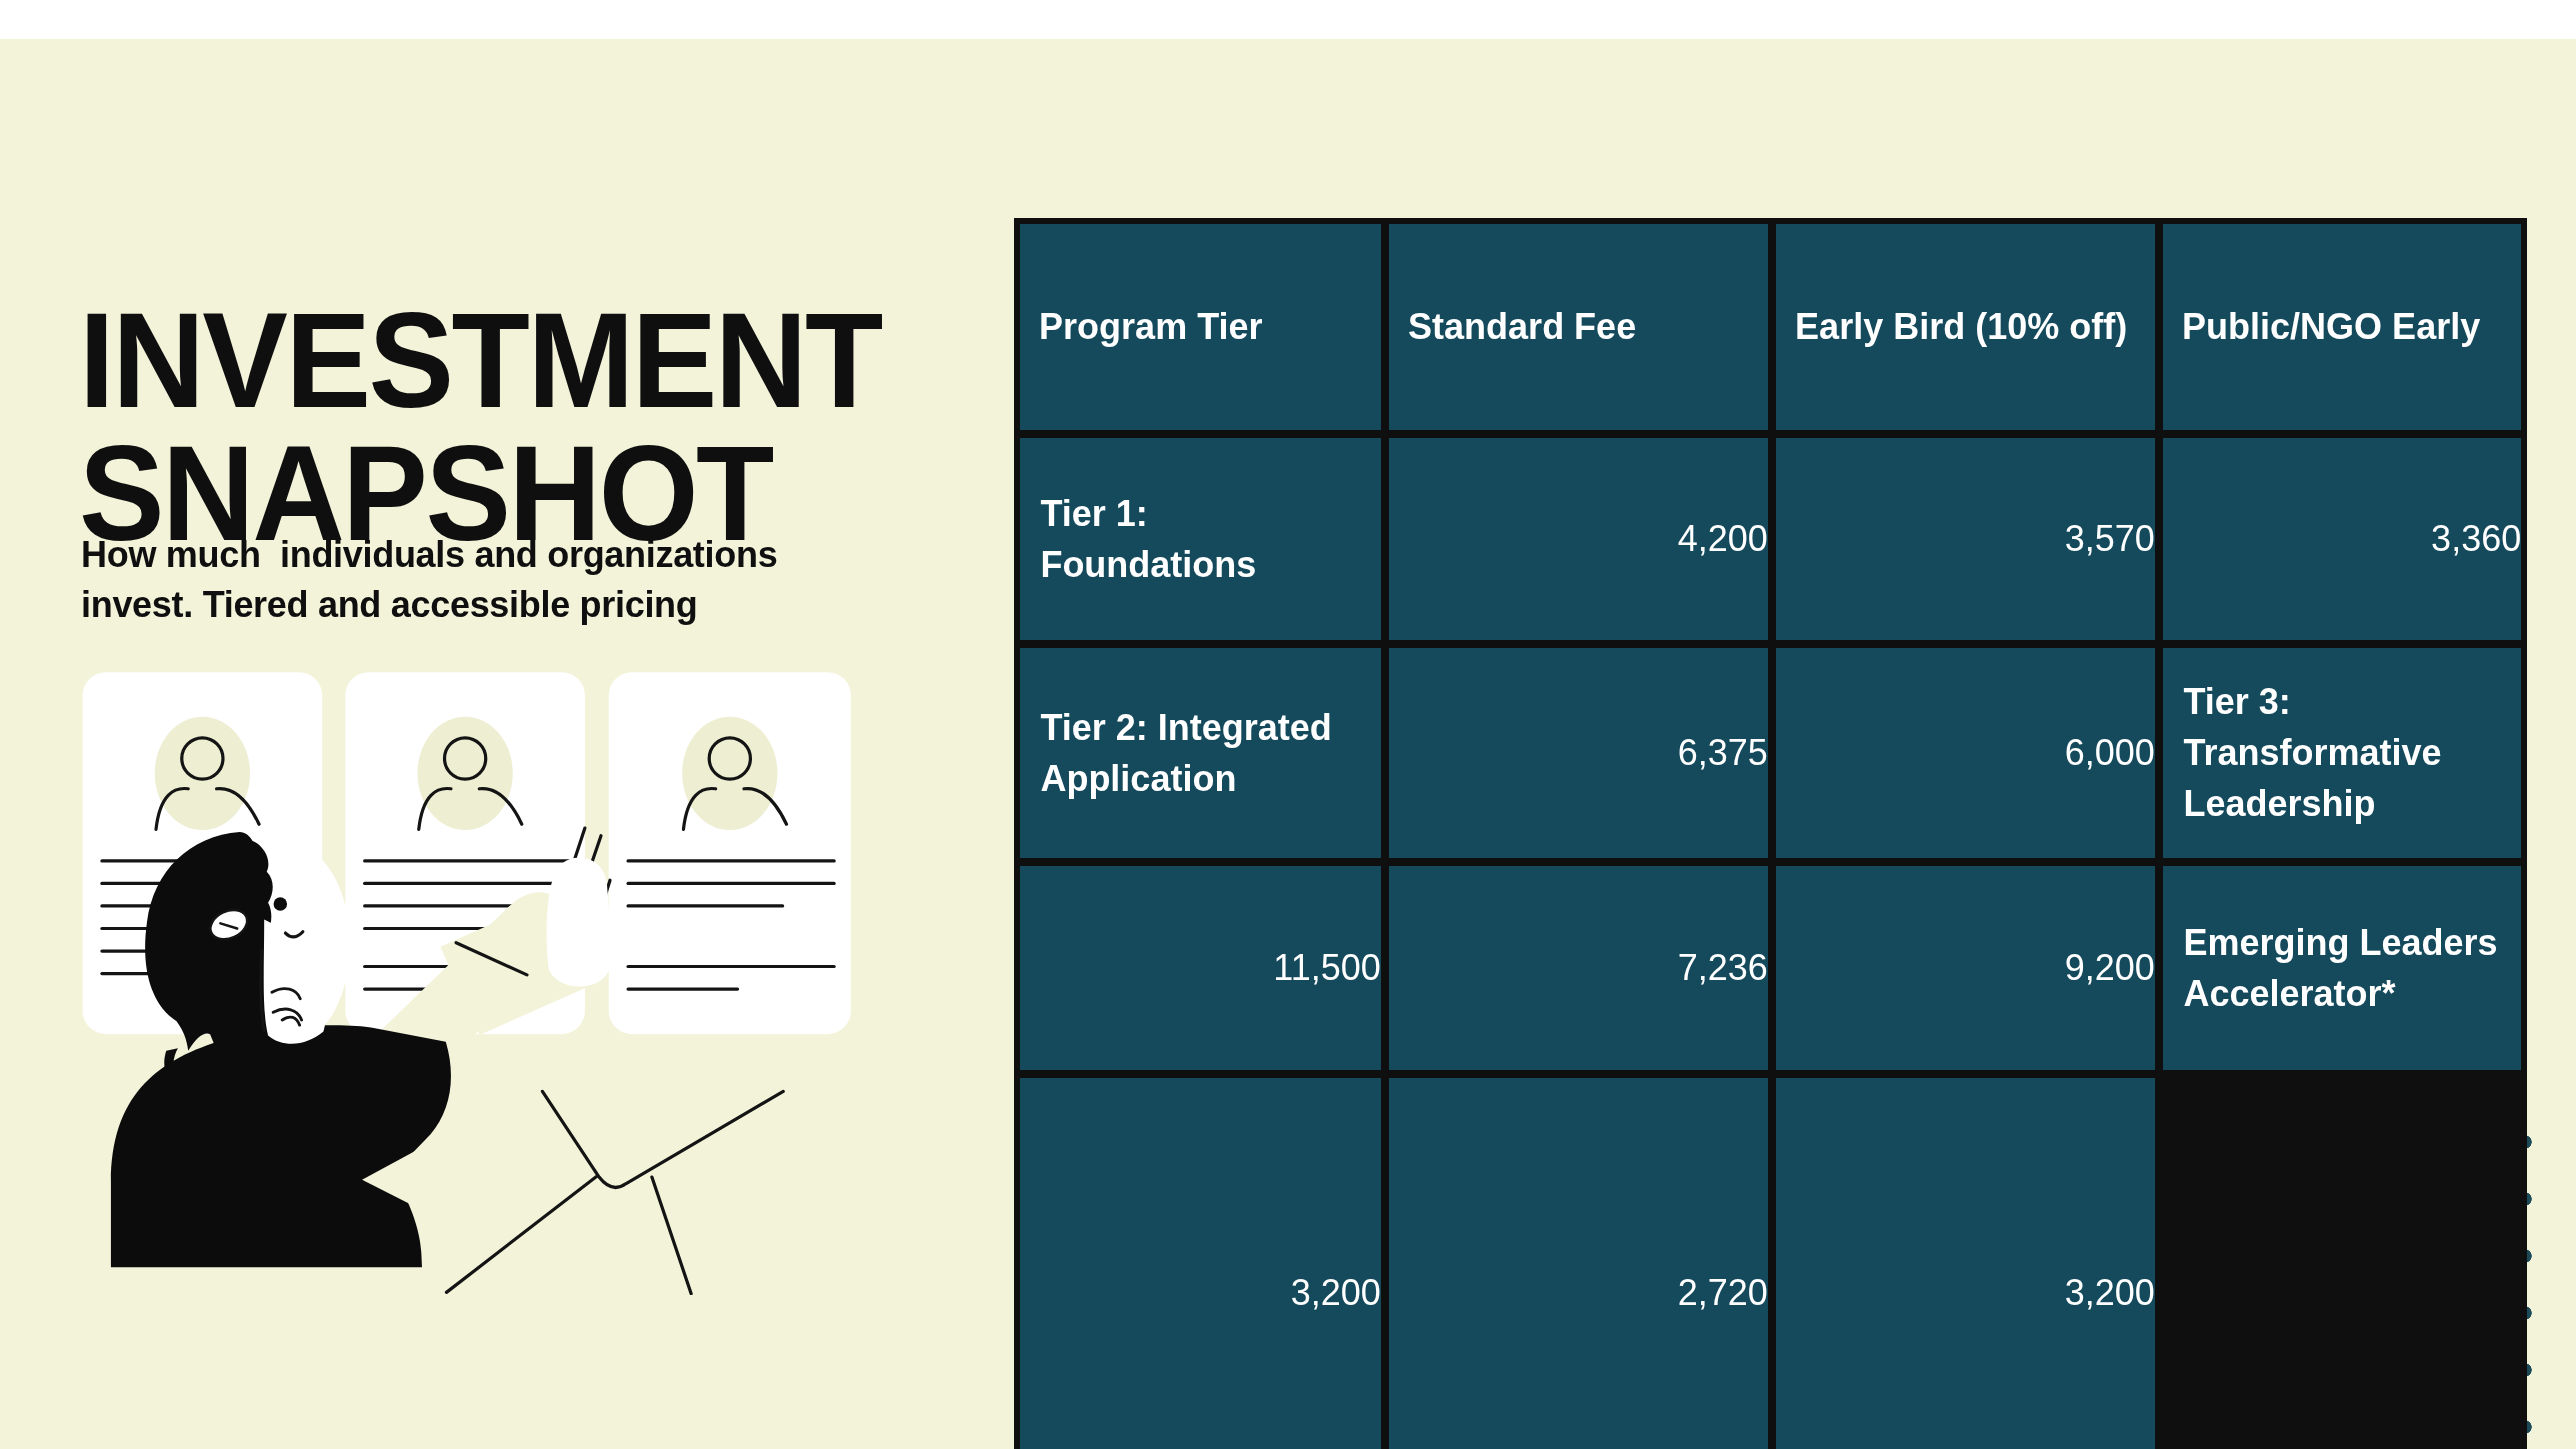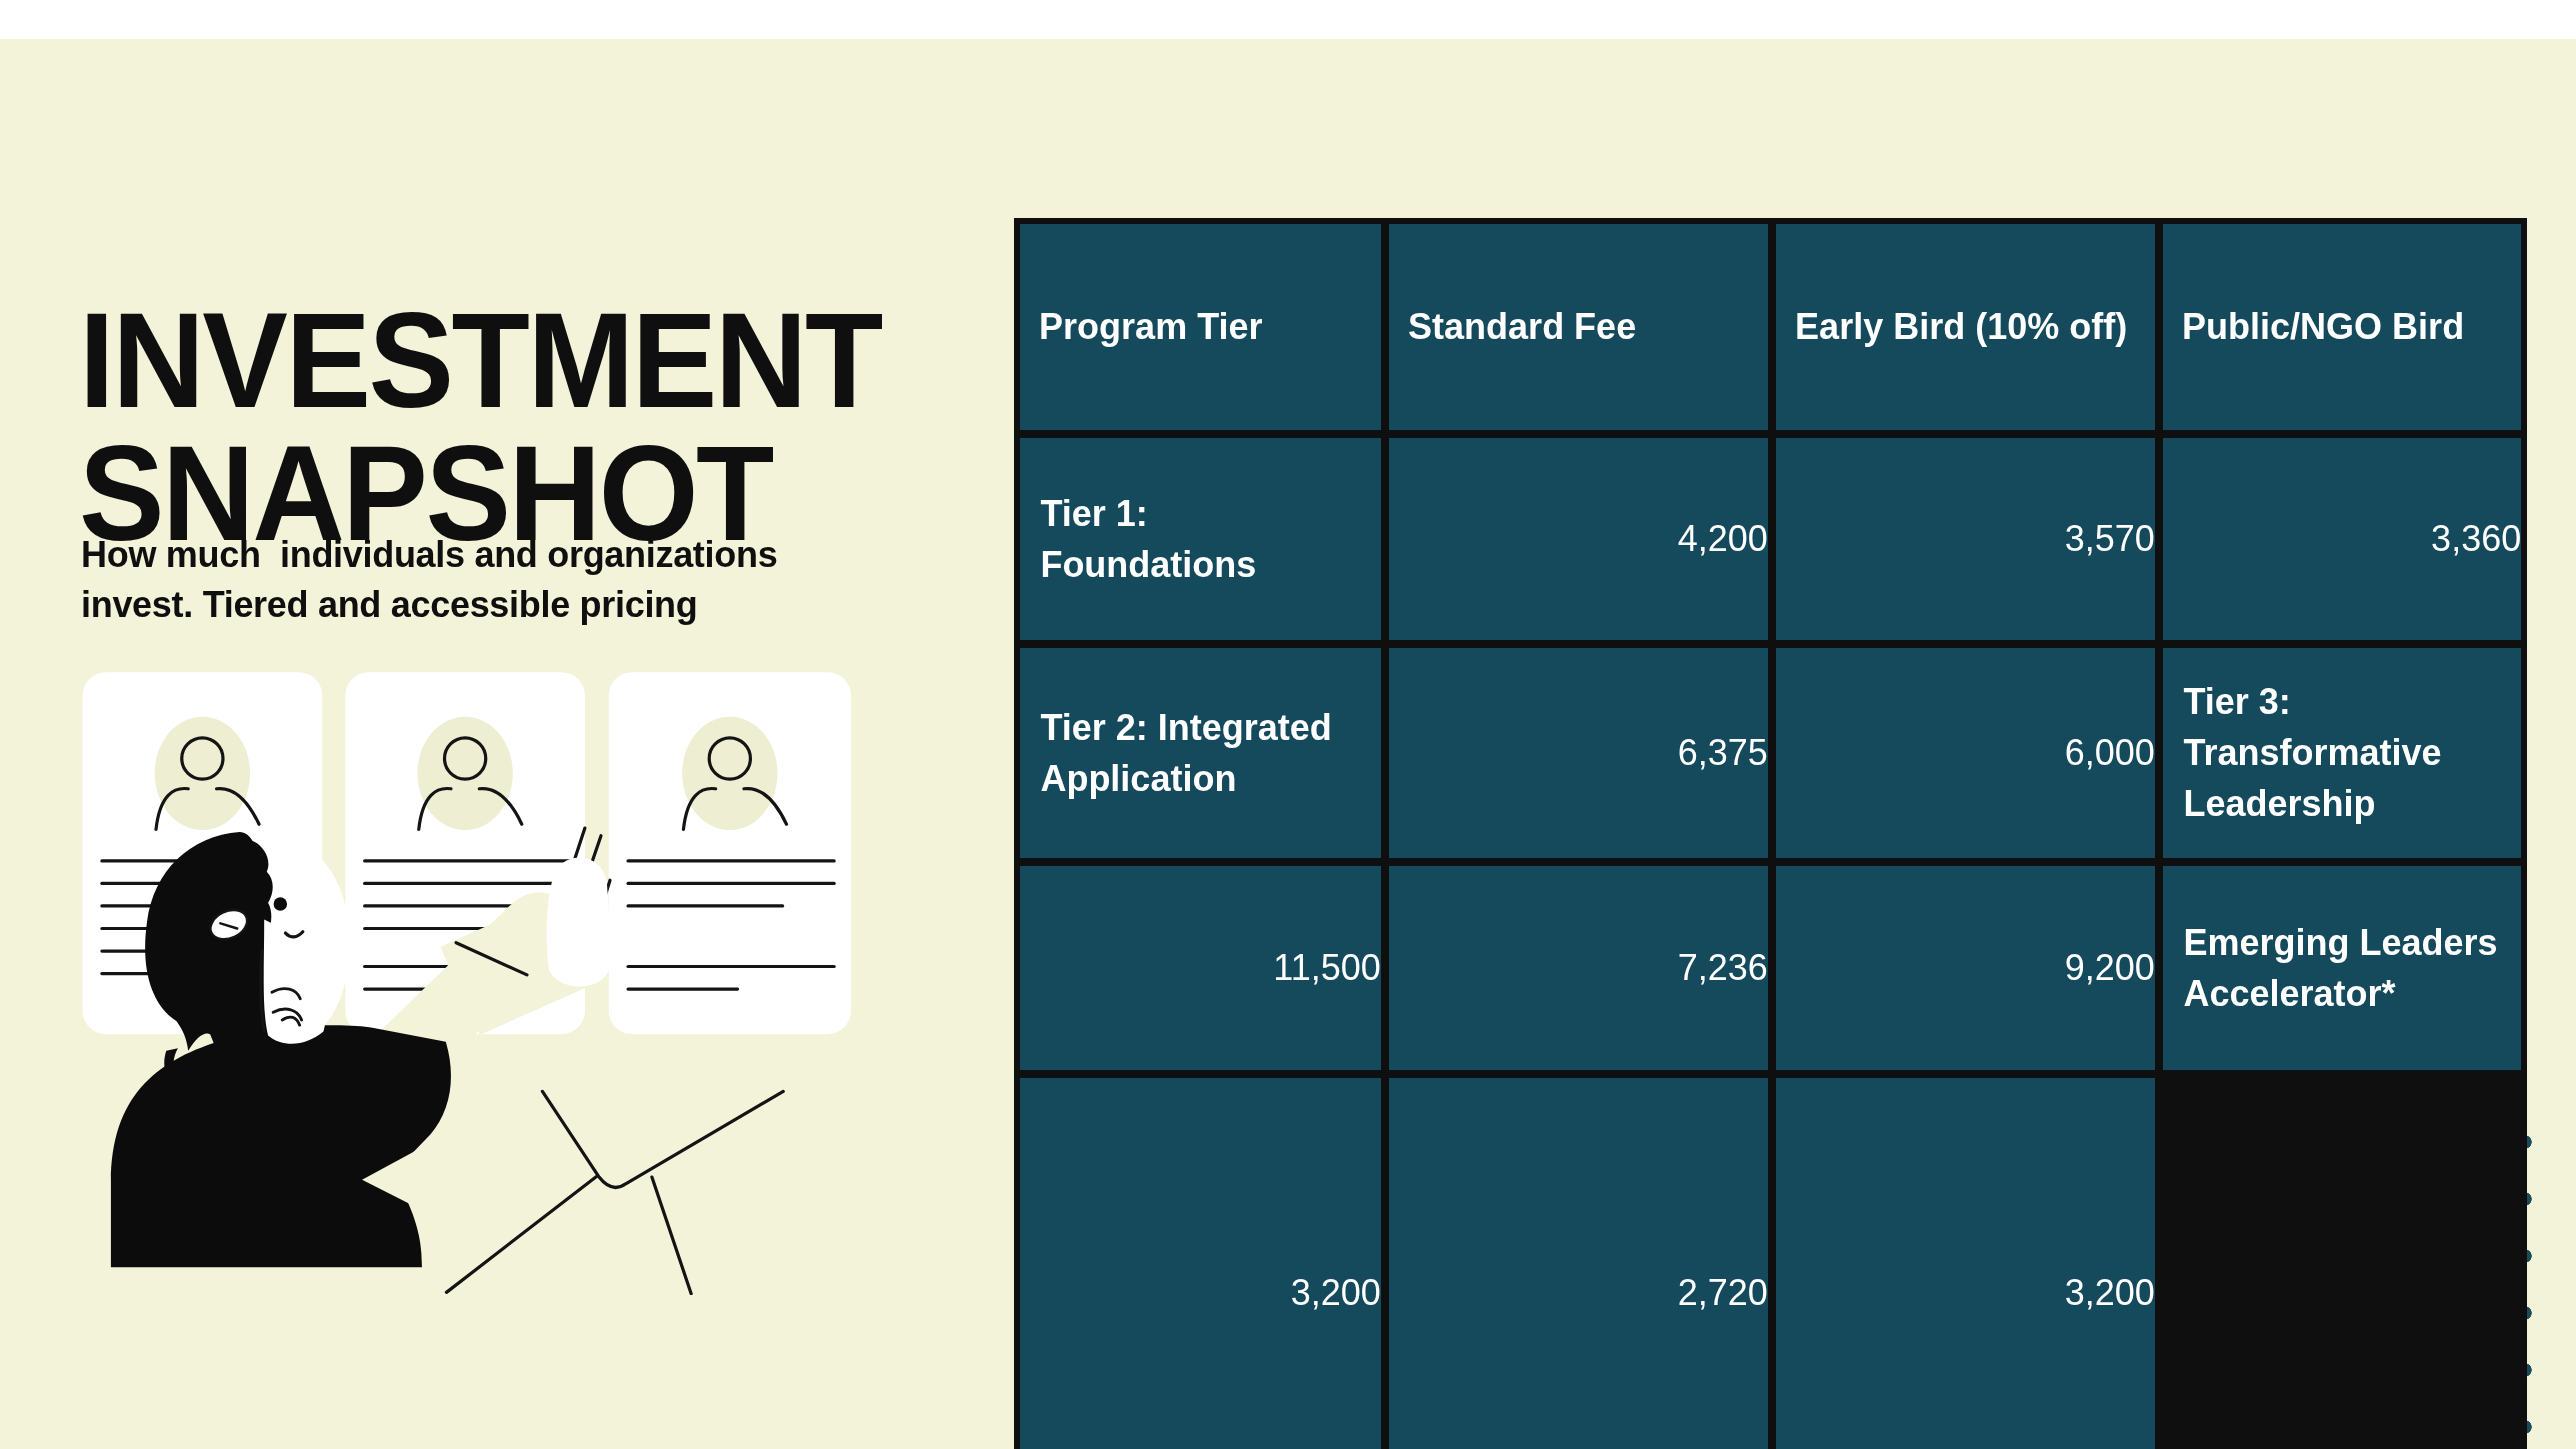--- a/index.html
+++ b/index.html
@@ -174,21 +174,21 @@
         <path d="M 314,536 C 334,526 352,532 358,548"></path>
         <path d="M 328,548 C 340,540 350,543 355,556"></path>
       </g>
     </g>
   </svg>
 
   <div class="price-table">
     <div class="cell head">Program Tier</div>
     <div class="cell head">Standard Fee</div>
     <div class="cell head">Early Bird (10% off)</div>
-    <div class="cell head">Public/NGO Bird</div>
+    <div class="cell head">Public/NGO Early</div>
 
     <div class="cell tier">Tier 1: Foundations</div>
     <div class="cell num">4,200</div>
     <div class="cell num">3,570</div>
     <div class="cell num">3,360</div>
 
     <div class="cell tier">Tier 2: Integrated Application</div>
     <div class="cell num">6,375</div>
     <div class="cell num">6,000</div>
 

